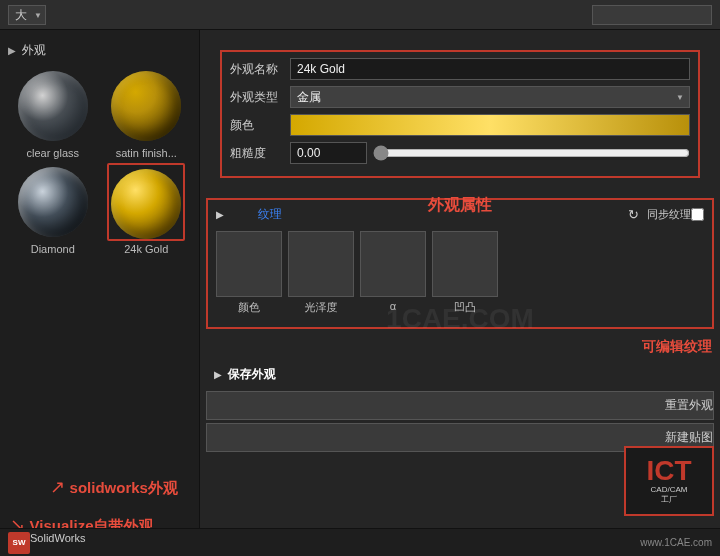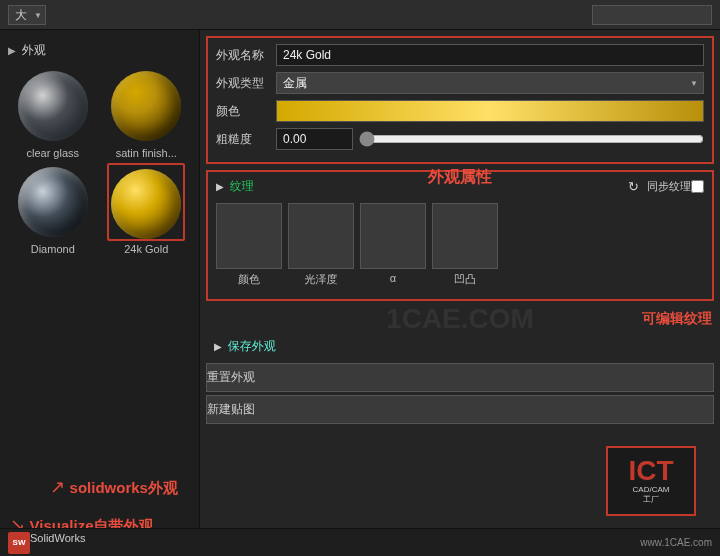--- a/index.html
+++ b/index.html
@@ -190,21 +190,21 @@
       flex: 1;
       background: #252525;
       padding: 0;
       position: relative;
     }
 
     
     .props-section {
       background: #252525;
       border: 2px solid #c0392b;
-      margin: 6px;
+      margin: 20px;
       padding: 6px 8px;
     }
 
     .prop-row {
       display: flex;
       align-items: center;
       margin-bottom: 6px;
     }
 
     .prop-label {
@@ -297,23 +297,24 @@
       margin-bottom: 8px;
     }
 
     .texture-arrow {
       color: #ccc;
       font-size: 10px;
       margin-right: 6px;
     }
 
     .texture-title {
-      color: #22c55e;
+      color: #3b82f6;
       font-size: 12px;
       flex: 1;
+      margin-left: 28px;
     }
 
     .texture-refresh-icon {
       color: #ccc;
       font-size: 13px;
       cursor: pointer;
       margin-right: 8px;
     }
 
     .sync-texture-label {
@@ -375,56 +376,57 @@
       align-items: center;
     }
 
     .save-arrow {
       color: #ccc;
       font-size: 10px;
       margin-right: 6px;
     }
 
     .save-title {
-      color: #5eead4;
-      font-size: 12px;
+      color: #ffffff;
+      font-size: 12px;
+      font-weight: bold;
     }
 
     
     .action-btn {
       display: block;
       width: calc(100% - 12px);
       margin: 3px 6px;
       background: #3a3a3a;
       border: 1px solid #555;
       color: #ccc;
       font-size: 12px;
       padding: 5px 0;
       cursor: pointer;
-      text-align: left;
+      text-align: right;
     }
 
     
     .watermark {
       position: absolute;
       left: 50%;
       top: 55%;
       transform: translate(-50%, -50%);
       color: rgba(200,200,200,0.08);
       font-size: 28px;
       font-weight: bold;
       pointer-events: none;
       white-space: nowrap;
     }
 
     
     .ict-logo {
       position: absolute;
       bottom: 40px;
-      right: 24px;
+      right: 6px;
       width: 90px;
       height: 70px;
       border: 2px solid #c0392b;
       background: #1a1a1a;
       display: flex;
       flex-direction: column;
       align-items: center;
       justify-content: center;
     }
 

